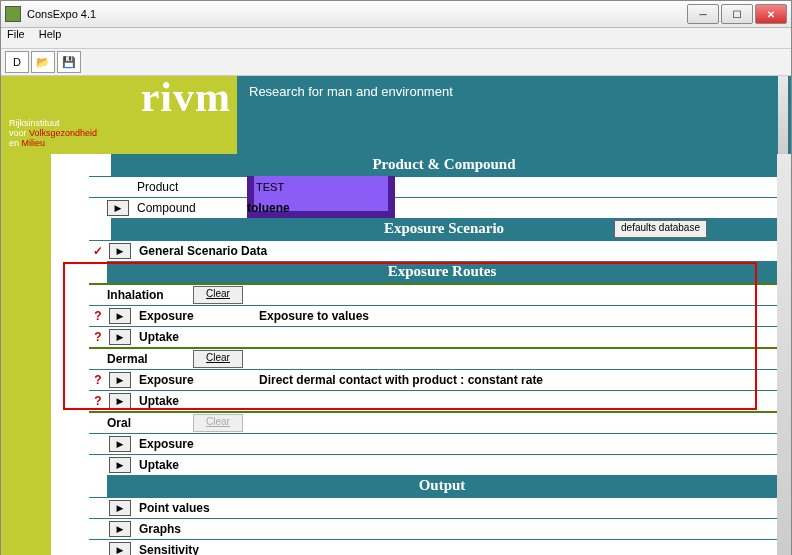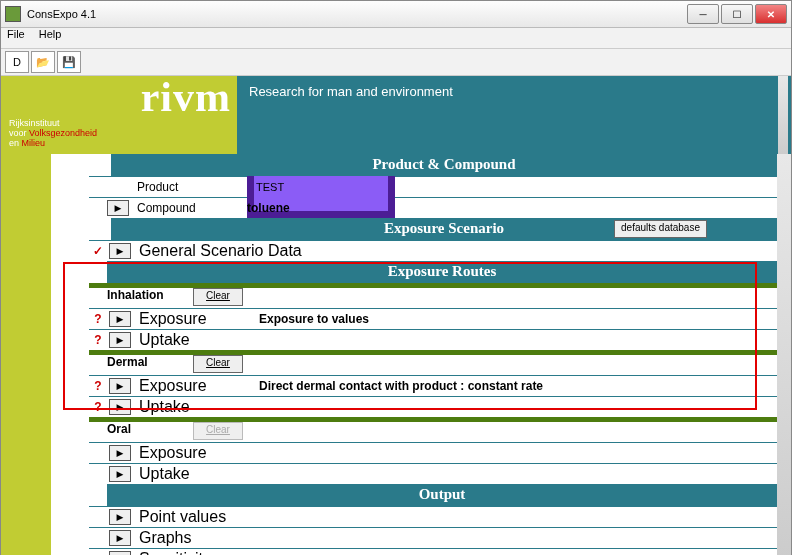--- a/index.html
+++ b/index.html
@@ -208,22 +208,23 @@
       width: 130px;
       height: 16px;
       border: 7px solid #4c1d95;
       background: #8b5cf6;
       font-size: 11px;
       padding: 16px 2px;
     }
     
     .route-row {
       display: flex;
+      align-items: center;
       height: 20px;
-      border-top: 5px solid #4d7c0f;
+      border-top: 2px solid #4d7c0f;
     }
     .route-row .route-label {
       width: 86px;
       font-size: 12px;
       font-weight: bold;
       margin-left: 50px;
     }
     .route-row .clear-btn {
       width: 48px;
       height: 16px;
@@ -270,21 +271,22 @@
       font-size: 12px;
     }
     .tree-row .arrow-slot {
       width: 30px;
       display: flex;
       justify-content: flex-start;
       padding-left:2px;
     }
     .tree-row .lbl {
       flex: 0 0 120px;
-      font-size: 16px;
+      font-size: 12px;
+      font-weight: bold;
     }
     .tree-row .val {
       flex: 1;
       font-size: 12px;
     }
     .tree-row .val.bold {
       font-weight: bold;
     }
     
     .pc-row {

